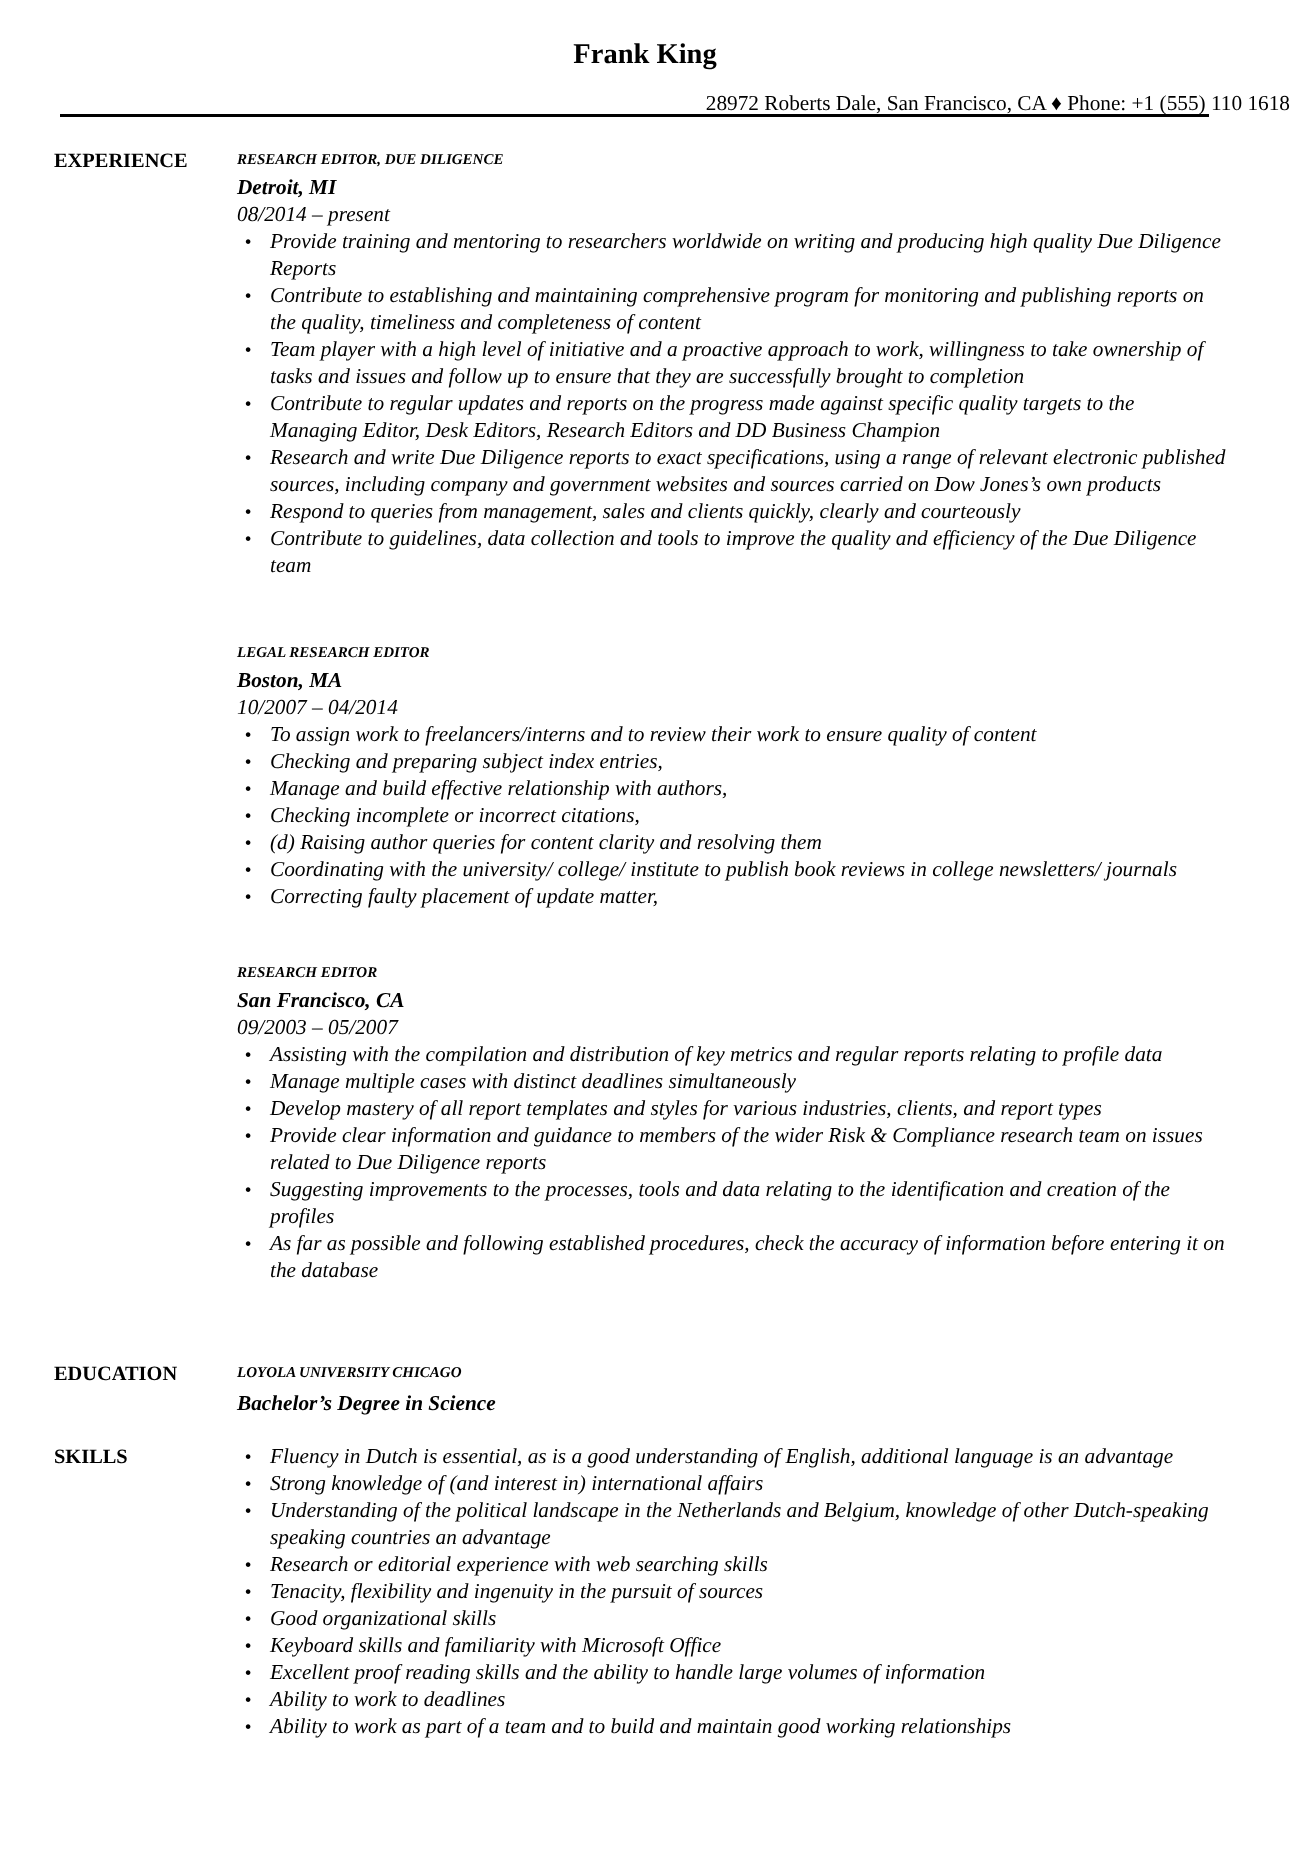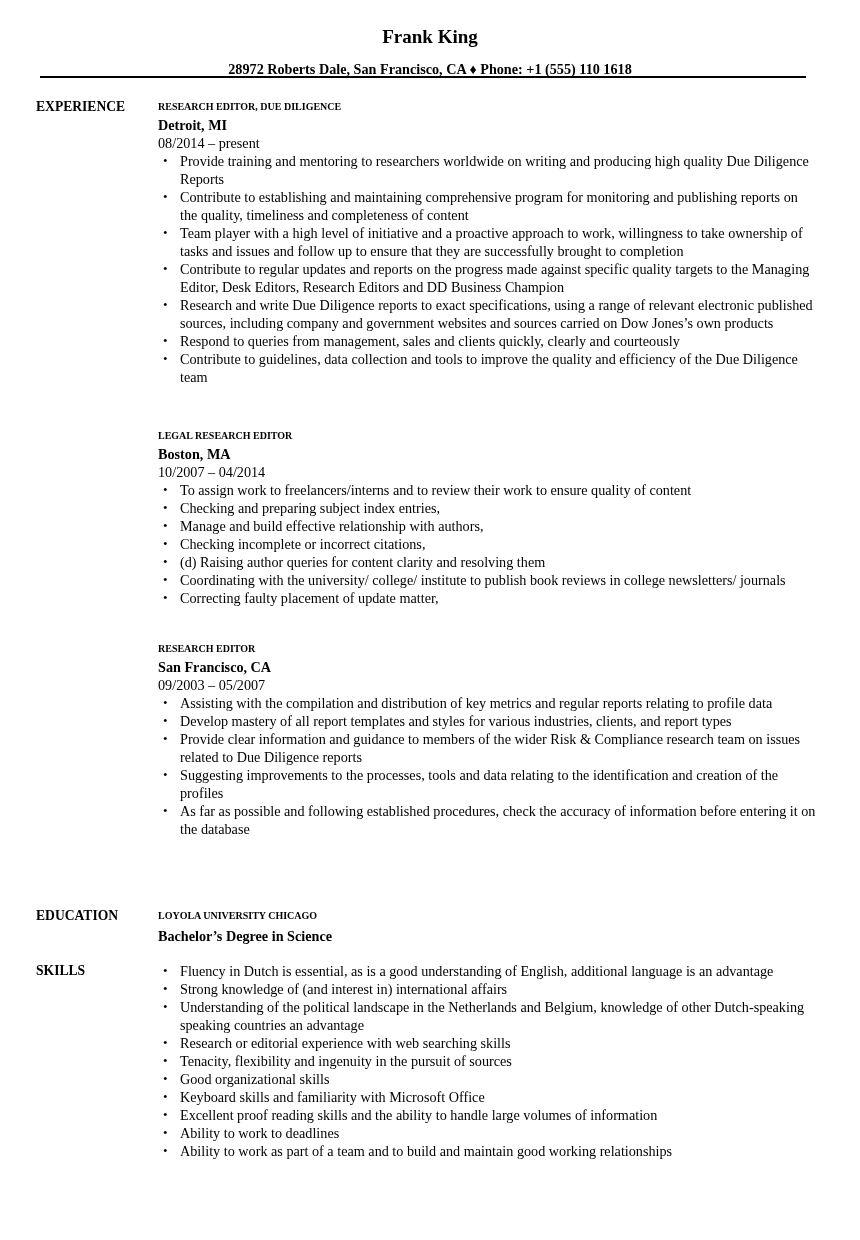--- a/index.html
+++ b/index.html
@@ -6,25 +6,25 @@
   body {
     width: 860px; height: 1240px; overflow: hidden;
     font-family: "Liberation Serif", serif;
     color: #000;
     font-size: 14.2px;
     line-height: 18px;
     position: relative;
   }
   .header { text-align: center; padding-top: 26px; }
   .name { font-weight: bold; font-size: 19px; line-height: 22px; }
-  .contact { font-weight: bold; font-size: 14.2px; margin-top: 12px; line-height: 18px; }
+  .contact { font-weight: normal; font-size: 14.2px; margin-top: 12px; line-height: 18px; text-align: right; }
   .rule { position: absolute; left: 40px; width: 766px; top: 76px; height: 0; border-top: 2px solid #000; }
   .section { position: absolute; left: 0; width: 860px; }
   .sec-label { position: absolute; left: 36px; top: 0; font-weight: bold; font-size: 13.6px; }
-  .sec-body { position: absolute; left: 158px; top: 0; width: 660px; }
+  .sec-body { position: absolute; left: 158px; top: 0; width: 660px; font-style: italic; }
   .job-title { font-weight: bold; font-size: 10px; text-transform: uppercase; }
   .job-loc { font-weight: bold; }
   ul { margin: 0; padding: 0 0 0 22px; list-style: none; }
   li { position: relative; }
   li::before { content: "\2022"; position: absolute; left: -17px; top: 0; font-size: 13px; }
   .job { margin-bottom: 0; }
 </style>
 </head>
 <body>
 
@@ -67,20 +67,21 @@
         <li>Correcting faulty placement of update matter,</li>
       </ul>
     </div>
 
     <div class="job" style="position:absolute; top:542px; width:660px;">
       <div class="job-title">RESEARCH EDITOR</div>
       <div class="job-loc">San Francisco, CA</div>
       <div>09/2003 – 05/2007</div>
       <ul>
         <li>Assisting with the compilation and distribution of key metrics and regular reports relating to profile data</li>
+        <li>Manage multiple cases with distinct deadlines simultaneously</li>
         <li>Develop mastery of all report templates and styles for various industries, clients, and report types</li>
         <li>Provide clear information and guidance to members of the wider Risk &amp; Compliance research team on issues related to Due Diligence reports</li>
         <li>Suggesting improvements to the processes, tools and data relating to the identification and creation of the profiles</li>
         <li>As far as possible and following established procedures, check the accuracy of information before entering it on the database</li>
       </ul>
     </div>
 
   </div>
 </div>
 

